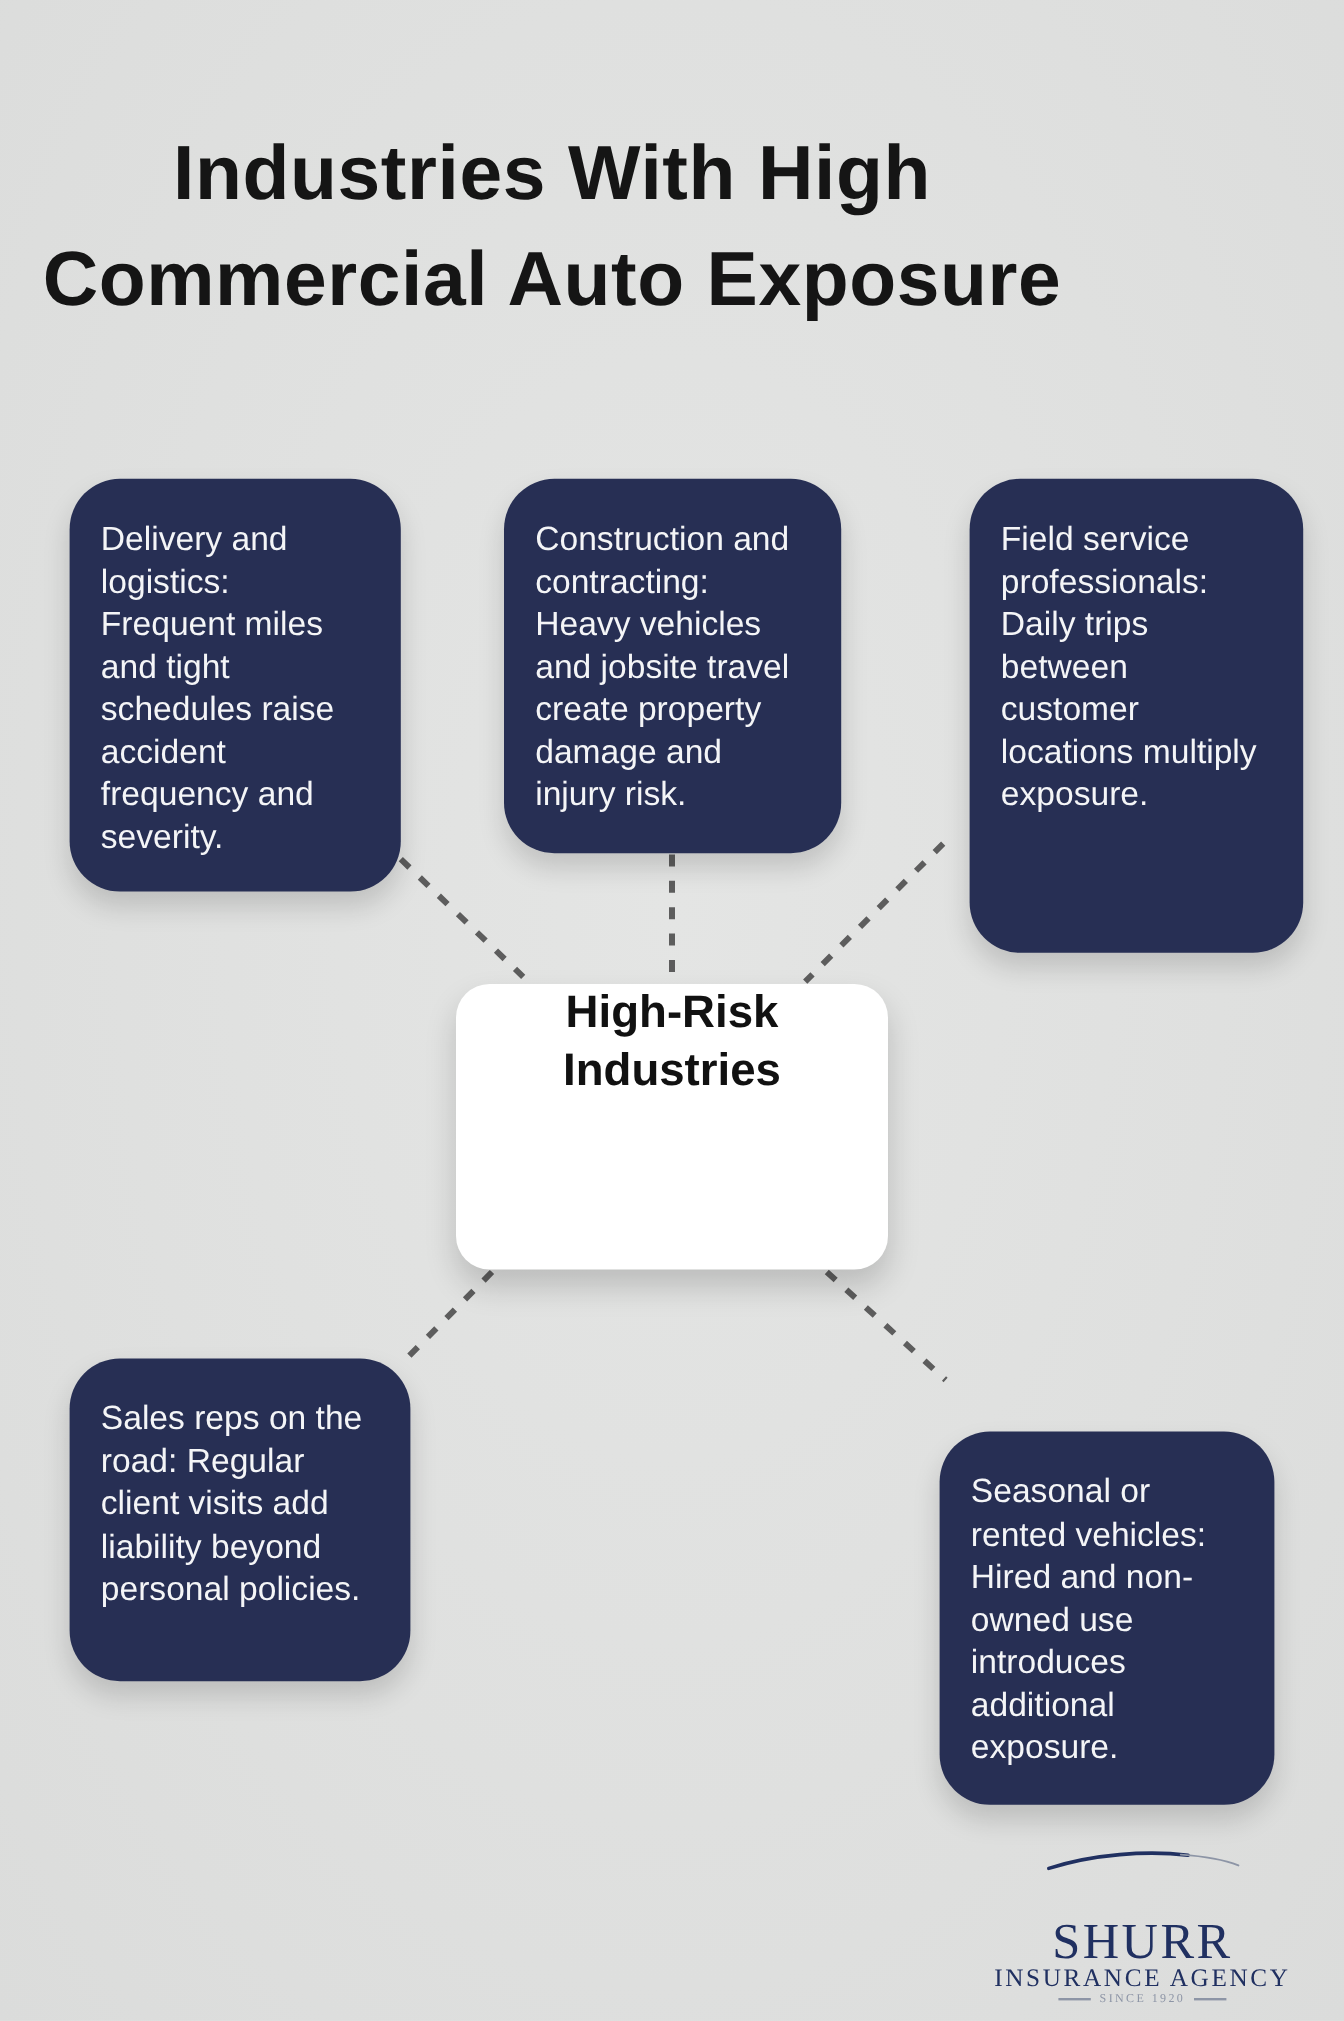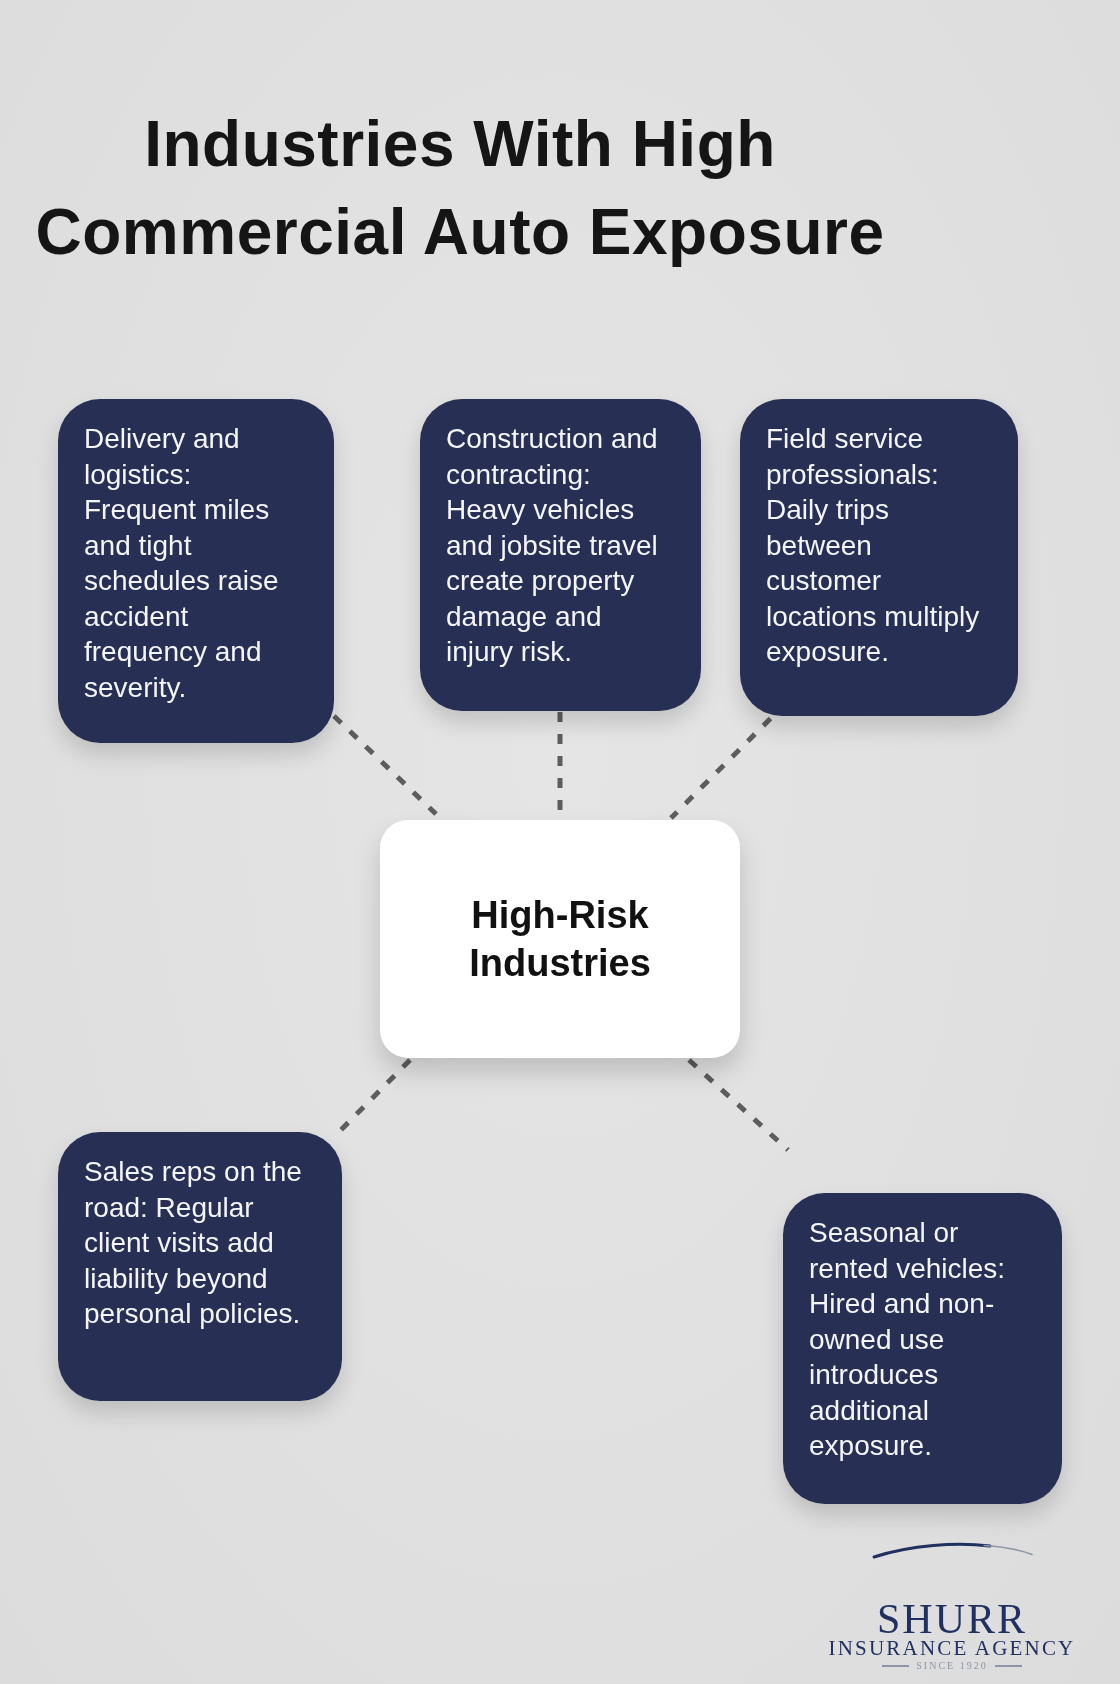--- a/index.html
+++ b/index.html
@@ -38,36 +38,36 @@
     stroke-width:5;
     stroke-dasharray:10 12;
     fill:none;
   }
   .node{
     position:absolute;
     background:var(--box-navy);
     border-radius:42px;
     color:var(--box-text);
     font-size:28px;line-height:35.5px;
-    padding:22px 12px 28px 26px;
+    padding:32px 12px 28px 26px;
     white-space:pre;
     box-shadow:0 12px 22px rgba(0,0,0,0.15);
   }
   .node-1{left:58px;  top:399px;  width:276px; height:344px;}
   .node-2{left:420px; top:399px;  width:281px; height:312px;}
-  .node-3{left:740px; top:399px;  width:278px; height:317px;}
+  .node-3{left:808px; top:399px;  width:278px; height:395px;}
   .node-4{left:58px;  top:1132px; width:284px; height:269px;}
   .node-5{left:783px; top:1193px; width:279px; height:311px;}
   .center-node{
     position:absolute;
     left:380px;top:820px;width:360px;height:238px;
     background:var(--center-bg);
     border-radius:28px;
     box-shadow:0 14px 26px rgba(0,0,0,0.17);
-    display:flex;align-items:center;justify-content:center;
+    display:flex;align-items:flex-start;justify-content:center;
   }
   .center-node .label{
     font-size:38px;line-height:48px;font-weight:700;
     color:var(--center-text);
     text-align:center;
     white-space:pre;
   }
   .logo{
     position:absolute;
     left:864px;top:1541px;width:176px;

